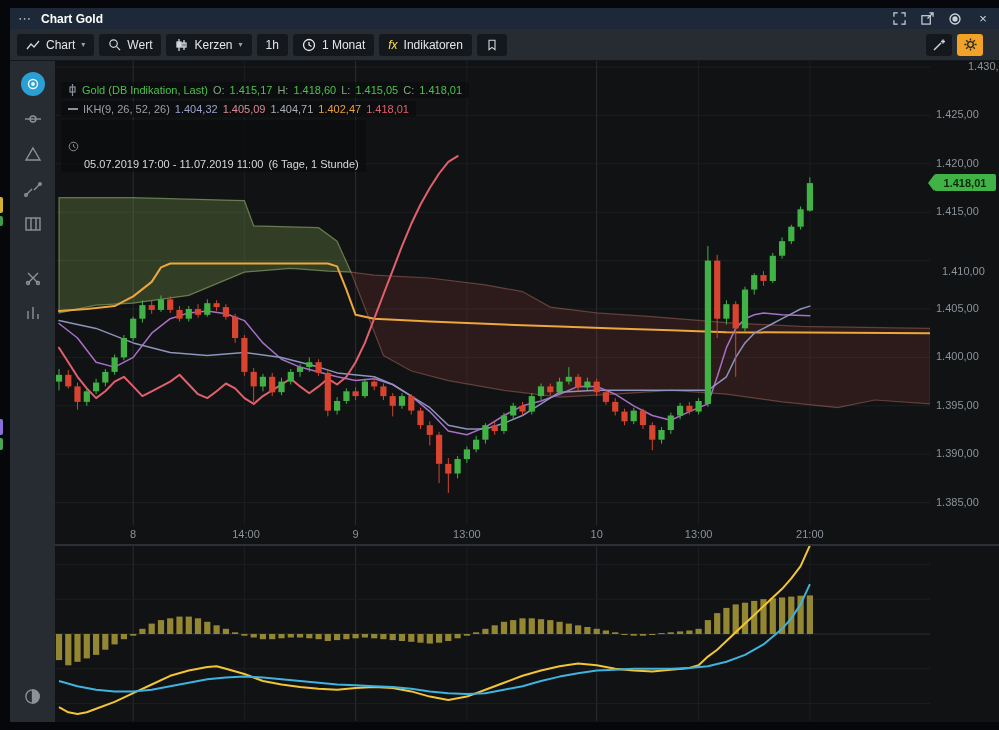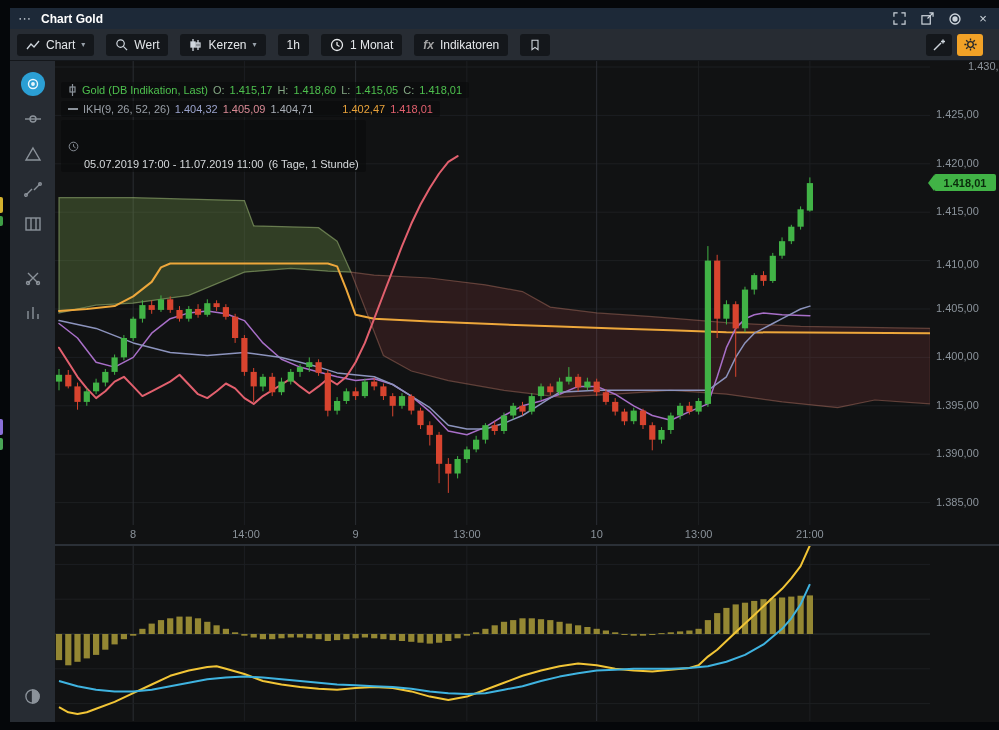--- a/index.html
+++ b/index.html
@@ -9,25 +9,25 @@
   .window{position:absolute;left:10px;top:8px;right:0;bottom:8px;background:#121418;display:flex;flex-direction:column;}
   
   .titlebar{height:21px;background:#1d2938;display:flex;align-items:center;padding:0 8px;flex:0 0 auto;}
   .dots{color:#aeb6bf;font-size:13px;margin-right:9px;letter-spacing:1px;cursor:pointer;}
   .title{font-size:12px;font-weight:bold;color:#ffffff;}
   .tb-icons{margin-left:auto;display:flex;align-items:center;gap:12px;}
   .tb-icons span{display:inline-flex;align-items:center;justify-content:center;width:16px;height:16px;color:#cdd4db;cursor:pointer;}
   .tb-icons svg{stroke:#cdd4db;fill:none;stroke-width:1.3;}
   .close-x{font-size:13px;line-height:1;color:#e3e8ed;}
   
-  .toolbar{height:31px;background:#272c33;display:flex;align-items:center;padding:0 7px;gap:12px;flex:0 0 auto;border-bottom:1px solid #14171b;}
+  .toolbar{height:31px;background:#272c33;display:flex;align-items:center;padding:0 7px;gap:5px;flex:0 0 auto;border-bottom:1px solid #14171b;}
   .tbtn{height:22px;background:#14171b;border-radius:3px;display:inline-flex;align-items:center;gap:6px;padding:0 9px;font-size:12px;color:#e4e7ea;cursor:pointer;white-space:nowrap;}
   .tbtn svg{stroke:#cfd6dd;fill:none;stroke-width:1.3;}
   .caret{font-size:8px;color:#97a0a9;}
-  .fx{font-style:italic;font-weight:bold;font-size:12px;color:#a3a3a3;}
+  .fx{font-style:italic;font-weight:normal;font-size:12px;color:#fde047;}
   .tb-right{margin-left:auto;display:flex;gap:5px;margin-right:9px;}
   .sqbtn{width:26px;height:22px;border-radius:3px;background:#14171b;display:inline-flex;align-items:center;justify-content:center;cursor:pointer;}
   .sqbtn.orange{background:#f2a227;}
   .sqbtn svg{stroke:#cfd6dd;fill:none;stroke-width:1.4;}
   .sqbtn.orange svg{stroke:#20242a;}
   
   .body-row{flex:1;display:flex;min-height:0;}
   .rail{width:45px;background:#272c33;display:flex;flex-direction:column;align-items:center;padding-top:9px;flex:0 0 auto;}
   .rit{width:28px;height:28px;display:flex;align-items:center;justify-content:center;margin-bottom:7px;cursor:pointer;color:#8b929a;}
   .rit svg{stroke:#8b929a;fill:none;stroke-width:1.4;}
@@ -49,21 +49,21 @@
   #price-badge{position:absolute;left:879px;width:62px;height:17px;background:#41b346;color:#0a2c0c;font-size:11px;font-weight:bold;display:flex;align-items:center;justify-content:center;border-radius:2px;}
   #price-badge::before{content:"";position:absolute;left:-6px;border-top:8px solid transparent;border-bottom:8px solid transparent;border-right:6px solid #41b346;}
   .legend{position:absolute;left:6px;display:flex;flex-direction:column;align-items:flex-start;gap:3px;}
   .legend-row{background:rgba(10,11,12,0.62);border-radius:2px;padding:2px 7px;font-size:11px;display:flex;align-items:center;gap:5px;white-space:nowrap;}
   .legend{top:21px;}
   .macd-legend{top:489px;}
   .g-name{color:#4ec04e;}
   .ohlc-l{color:#85a885;}
   .ohlc-v{color:#4ec04e;}
   .ikh{color:#9aa0a8;}
-  .ikh1{color:#9aa3cc;} .ikh2{color:#d98a95;} .ikh3{color:#aab0b8;} .ikh4{color:#e8a23a;margin-left:24px;} .ikh5{color:#e2606e;}
+  .ikh1{color:#9aa3cc;} .ikh2{color:#d98a95;} .ikh3{color:#aab0b8;} .ikh4{color:#e8a23a;} .ikh5{color:#e2606e;}
   .rng{color:#d6d9dc;margin-top:36px;}
   .m-label{color:#9aa0a8;}
   .m1{color:#f0c930;} .m2{color:#45b1dd;} .m3{color:#a89b33;}
   .mini-dash{width:10px;height:2px;background:#8b929a;display:inline-block;}
   .mini-dash.orange{background:#e8a23a;}
   .legend svg{stroke:#8b929a;fill:none;stroke-width:1.2;}
 </style>
 </head>
 <body>
 
@@ -501,21 +501,21 @@
             <rect x="742.5" y="49.7" width="6.2" height="38.3" fill="#948733"></rect>
             <rect x="751.8" y="49.4" width="6.2" height="38.6" fill="#948733"></rect>
             <polyline points="4.0,161.1 13.3,166.3 22.5,168.0 31.8,166.3 41.1,162.8 59.6,155.9 78.2,147.2 96.7,138.5 115.2,129.8 133.8,124.5 152.3,121.1 161.6,120.2 170.9,122.8 189.4,128.0 207.9,135.0 226.5,138.5 245.0,141.1 263.6,142.8 282.1,143.7 300.6,141.9 319.2,141.1 337.7,141.9 356.3,145.4 374.8,150.6 393.3,154.1 411.9,150.6 430.4,143.7 449.0,136.7 467.5,129.8 486.0,124.5 504.6,120.2 523.1,117.6 541.7,119.3 560.2,122.8 578.7,124.5 597.3,125.4 615.8,123.7 634.4,121.9 643.6,119.3 652.9,110.6 662.2,103.7 671.4,95.0 680.7,86.3 690.0,77.6 699.3,68.9 708.5,60.2 717.8,51.5 727.1,42.8 736.3,32.3 745.6,20.1 754.9,-0.6" fill="none" stroke="#f2c536" stroke-width="2" stroke-linejoin="round"></polyline>
             <polyline points="4.0,135.0 22.5,140.2 41.1,143.7 59.6,145.4 78.2,145.4 96.7,143.7 115.2,140.2 133.8,136.7 152.3,133.2 170.9,131.5 189.4,130.6 207.9,131.5 226.5,133.2 245.0,135.0 263.6,136.7 282.1,138.5 300.6,139.3 319.2,140.2 337.7,141.1 356.3,142.8 374.8,145.4 393.3,147.2 411.9,148.0 430.4,147.2 449.0,143.7 467.5,140.2 486.0,135.0 504.6,130.6 523.1,127.2 541.7,124.5 560.2,123.7 578.7,122.8 597.3,122.8 615.8,122.8 634.4,121.9 652.9,120.2 671.4,115.8 690.0,108.9 708.5,98.4 727.1,82.8 736.3,72.3 745.6,58.4 754.9,38.1" fill="none" stroke="#3fb3e0" stroke-width="2" stroke-linejoin="round"></polyline>
           </svg>
         <div id="price-axis" class="axis-col">
             <div class="ax" style="top: -1px; margin-left: 32px;">1.430,00</div>
             <div class="ax" style="top: 47.4px;">1.425,00</div>
             <div class="ax" style="top: 95.8px;">1.420,00</div>
             <div class="ax" style="top: 144.2px;">1.415,00</div>
-            <div class="ax" style="top: 197px;">1.410,00</div>
+            <div class="ax" style="top: 204px; margin-left: 6px;">1.410,00</div>
             <div class="ax" style="top: 241px;">1.405,00</div>
             <div class="ax" style="top: 289.4px;">1.400,00</div>
             <div class="ax" style="top: 337.8px;">1.395,00</div>
             <div class="ax" style="top: 386.2px;">1.390,00</div>
             <div class="ax" style="top: 434.6px;">1.385,00</div>
           </div>
         <div id="time-axis">
             <div class="tx" style="left: 54.16px;">8</div>
             <div class="tx" style="left: 167px;">14:00</div>
             <div class="tx" style="left: 276.64px;">9</div>

